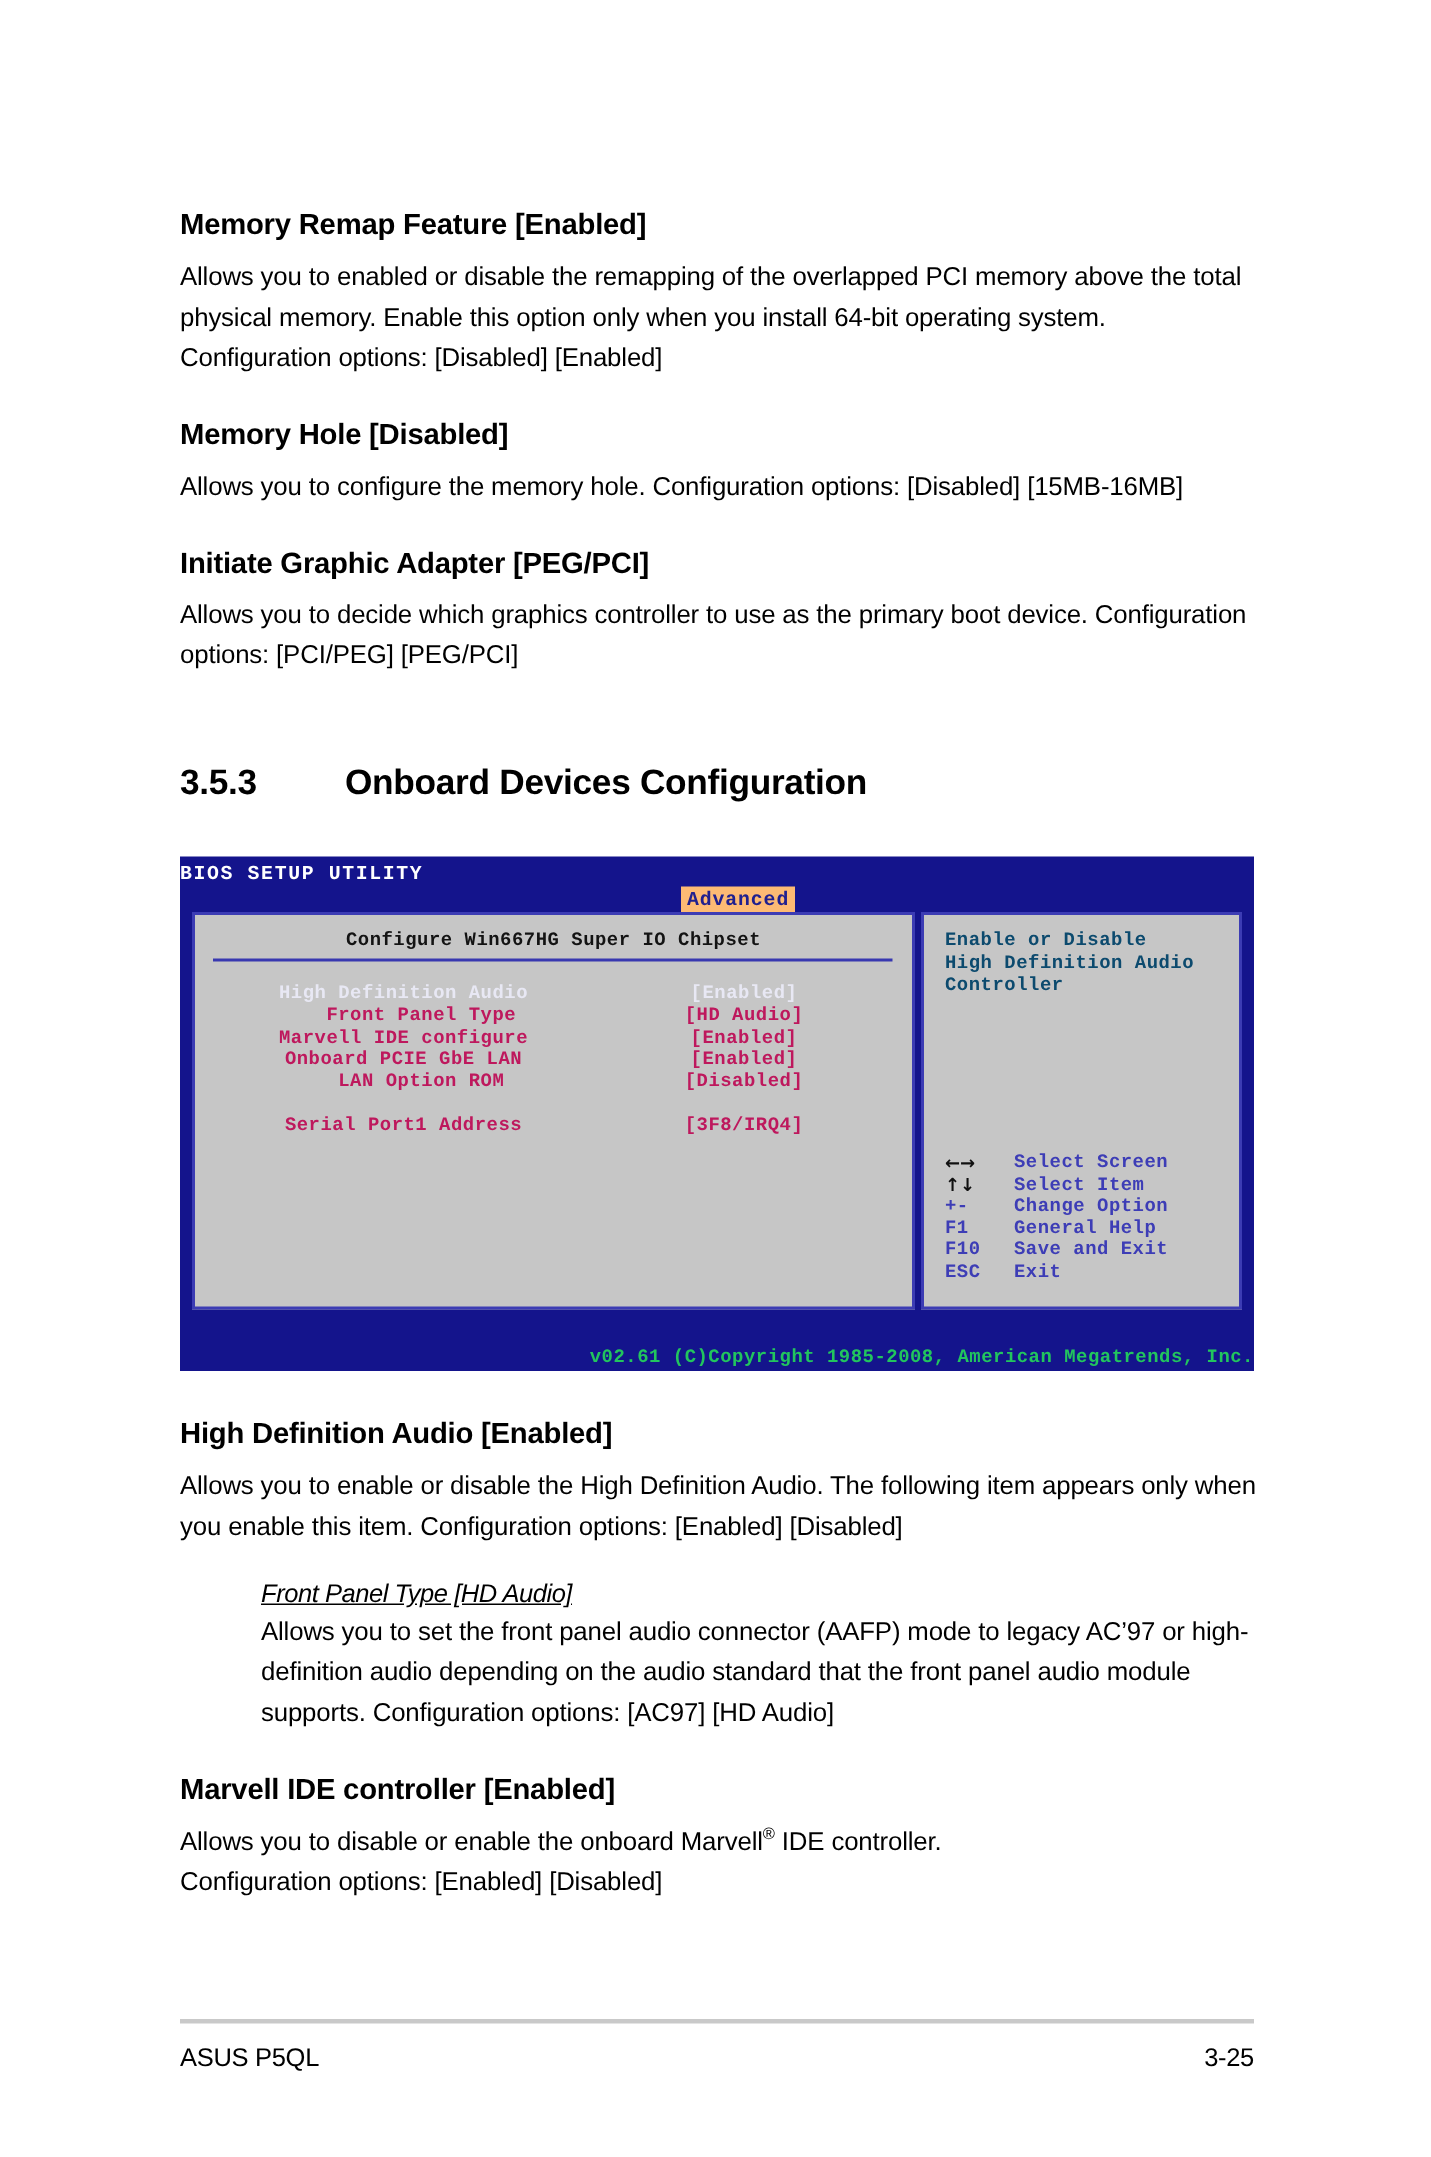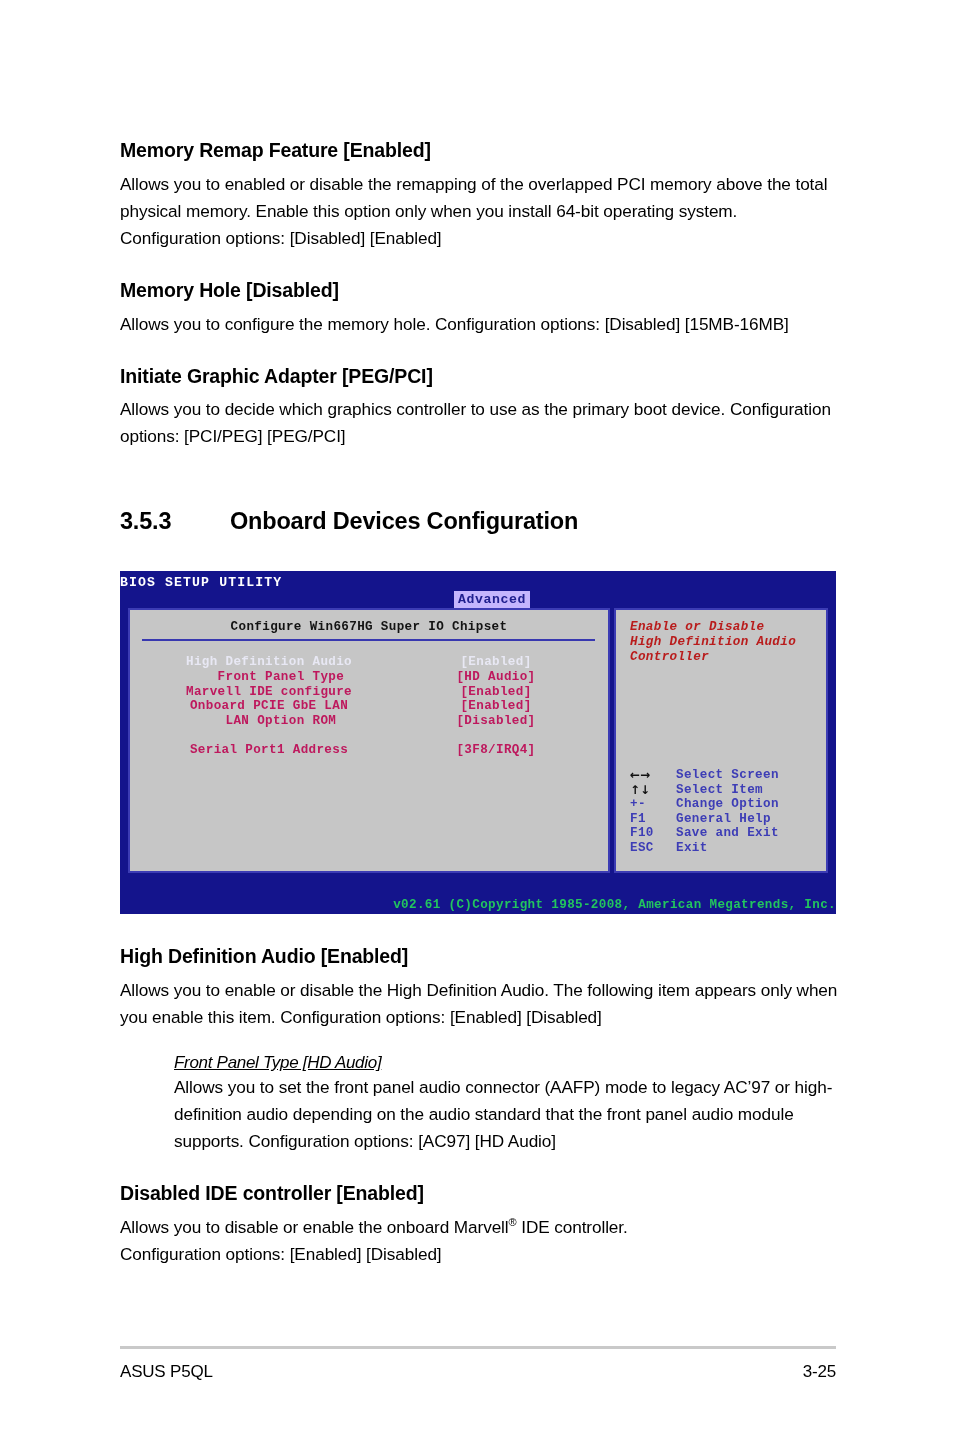--- a/index.html
+++ b/index.html
@@ -94,21 +94,21 @@
     top: 4px;
     font-size: 13.2px;
     font-weight: bold;
     letter-spacing: 1.1px;
     color: #ffffff;
   }
   .bios-tab {
     position: absolute;
     left: 334px;
     top: 20px;
-    background: #c4b5fd;
+    background: #fdba74;
     color: #20208f;
     font-size: 13.2px;
     font-weight: bold;
     letter-spacing: 0.6px;
     padding: 0 4px 1px 4px;
     line-height: 17px;
   }
 
   .bios-body {
     position: absolute;
@@ -165,23 +165,22 @@
   .opt-row.sel { color: #e8e8f4; }
   .opt-row .lbl  { width: 254px; flex: 0 0 254px; }
   .opt-row .val  { flex: 1 1 auto; }
   .row-spacer { height: 14.6px; }
 
   .help-text {
     font-size: 12.6px;
     font-weight: bold;
     letter-spacing: 0.35px;
     line-height: 14.6px;
-    color: #b91c1c;
+    color: #0c4a6e;
     white-space: pre-line;
-    font-style: italic;
   }
 
   .keys {
     position: absolute;
     left: 14px;
     bottom: 16px;
     width: 100%;
   }
   .key-row {
     display: flex;
@@ -313,21 +312,21 @@
 
     <div class="gap-md"></div>
 
     <div class="sub-block">
       <div><span class="sub-lead">Front Panel Type [HD Audio]</span></div>
       <p class="body">Allows you to set the front panel audio connector (AAFP) mode to legacy AC’97 or high-definition audio depending on the audio standard that the front panel audio module supports. Configuration options: [AC97] [HD Audio]</p>
     </div>
 
     <div class="gap-lg"></div>
 
-    <h3 class="item-head">Disabled IDE controller [Enabled]</h3>
+    <h3 class="item-head">Marvell IDE controller [Enabled]</h3>
     <p class="body"><span>Allows you to disable or enable the onboard Marvell</span><sup style="font-size:11px">®</sup><span> IDE controller.</span><br><span>Configuration options: [Enabled] [Disabled]</span></p>
 
   </div>
 
   <div class="pg-rule"></div>
   <div class="pg-foot-left">ASUS P5QL</div>
   <div class="pg-foot-right">3-25</div>
 
 </div>
 

